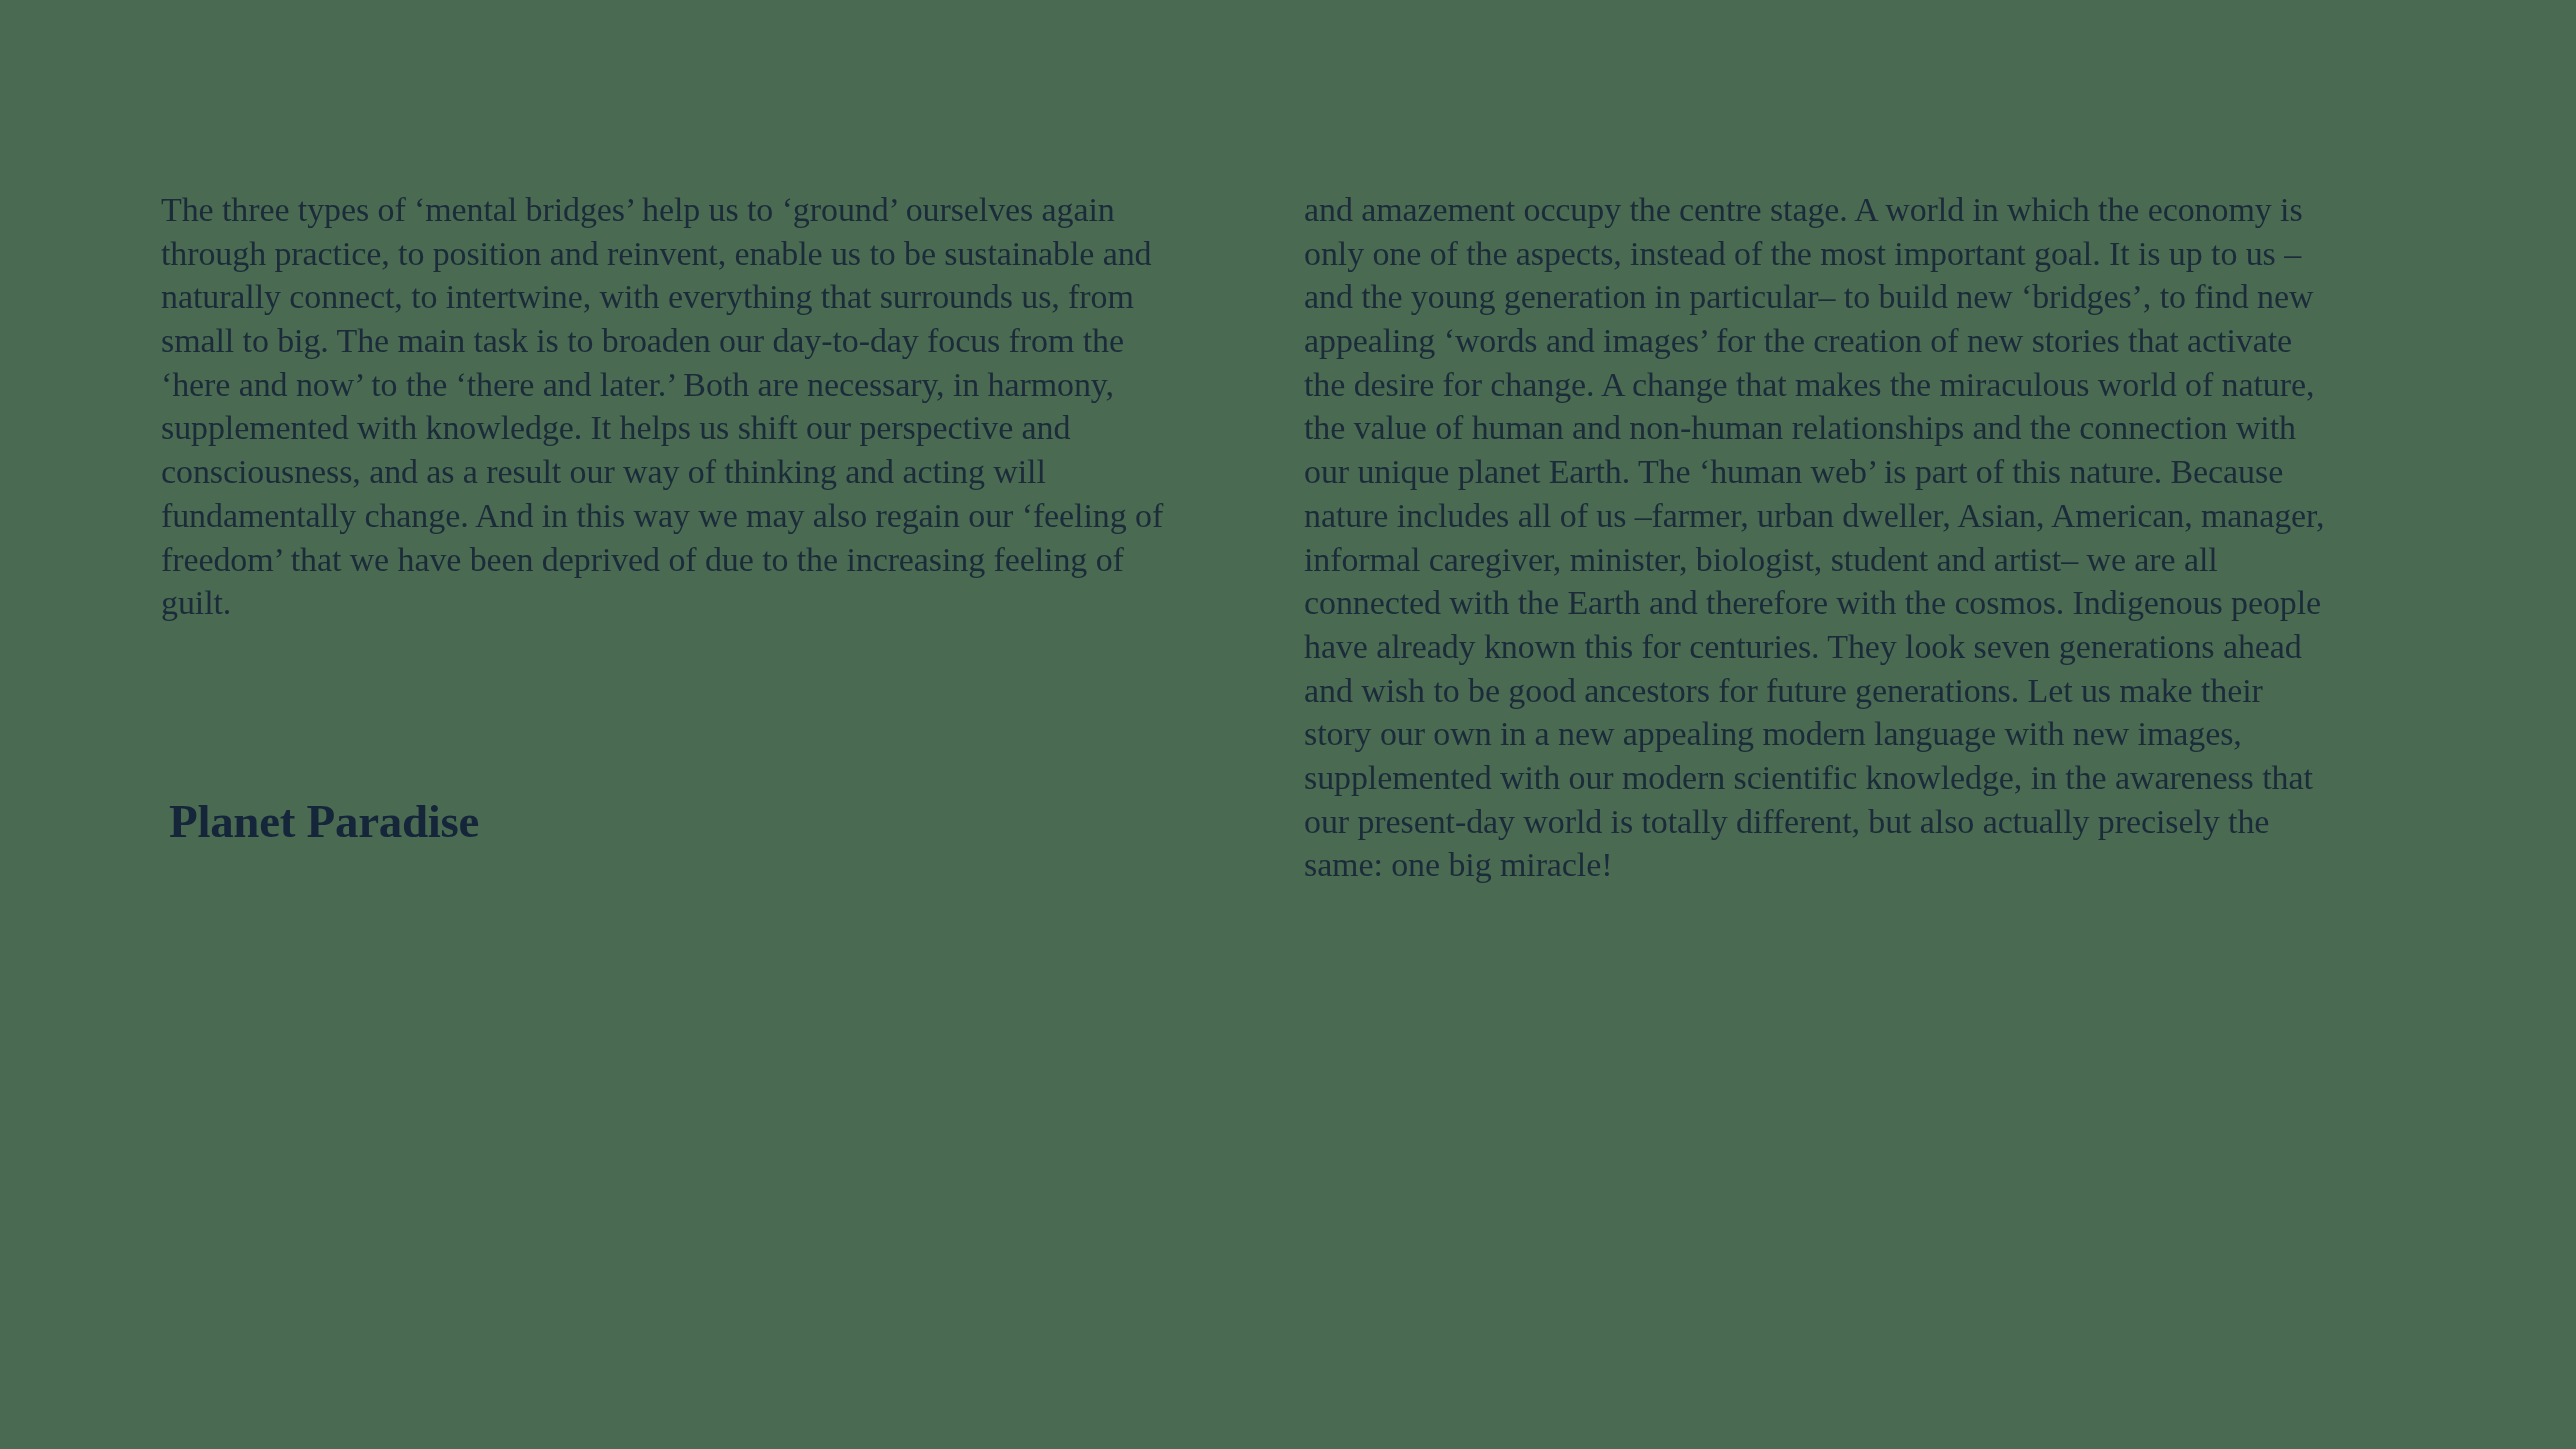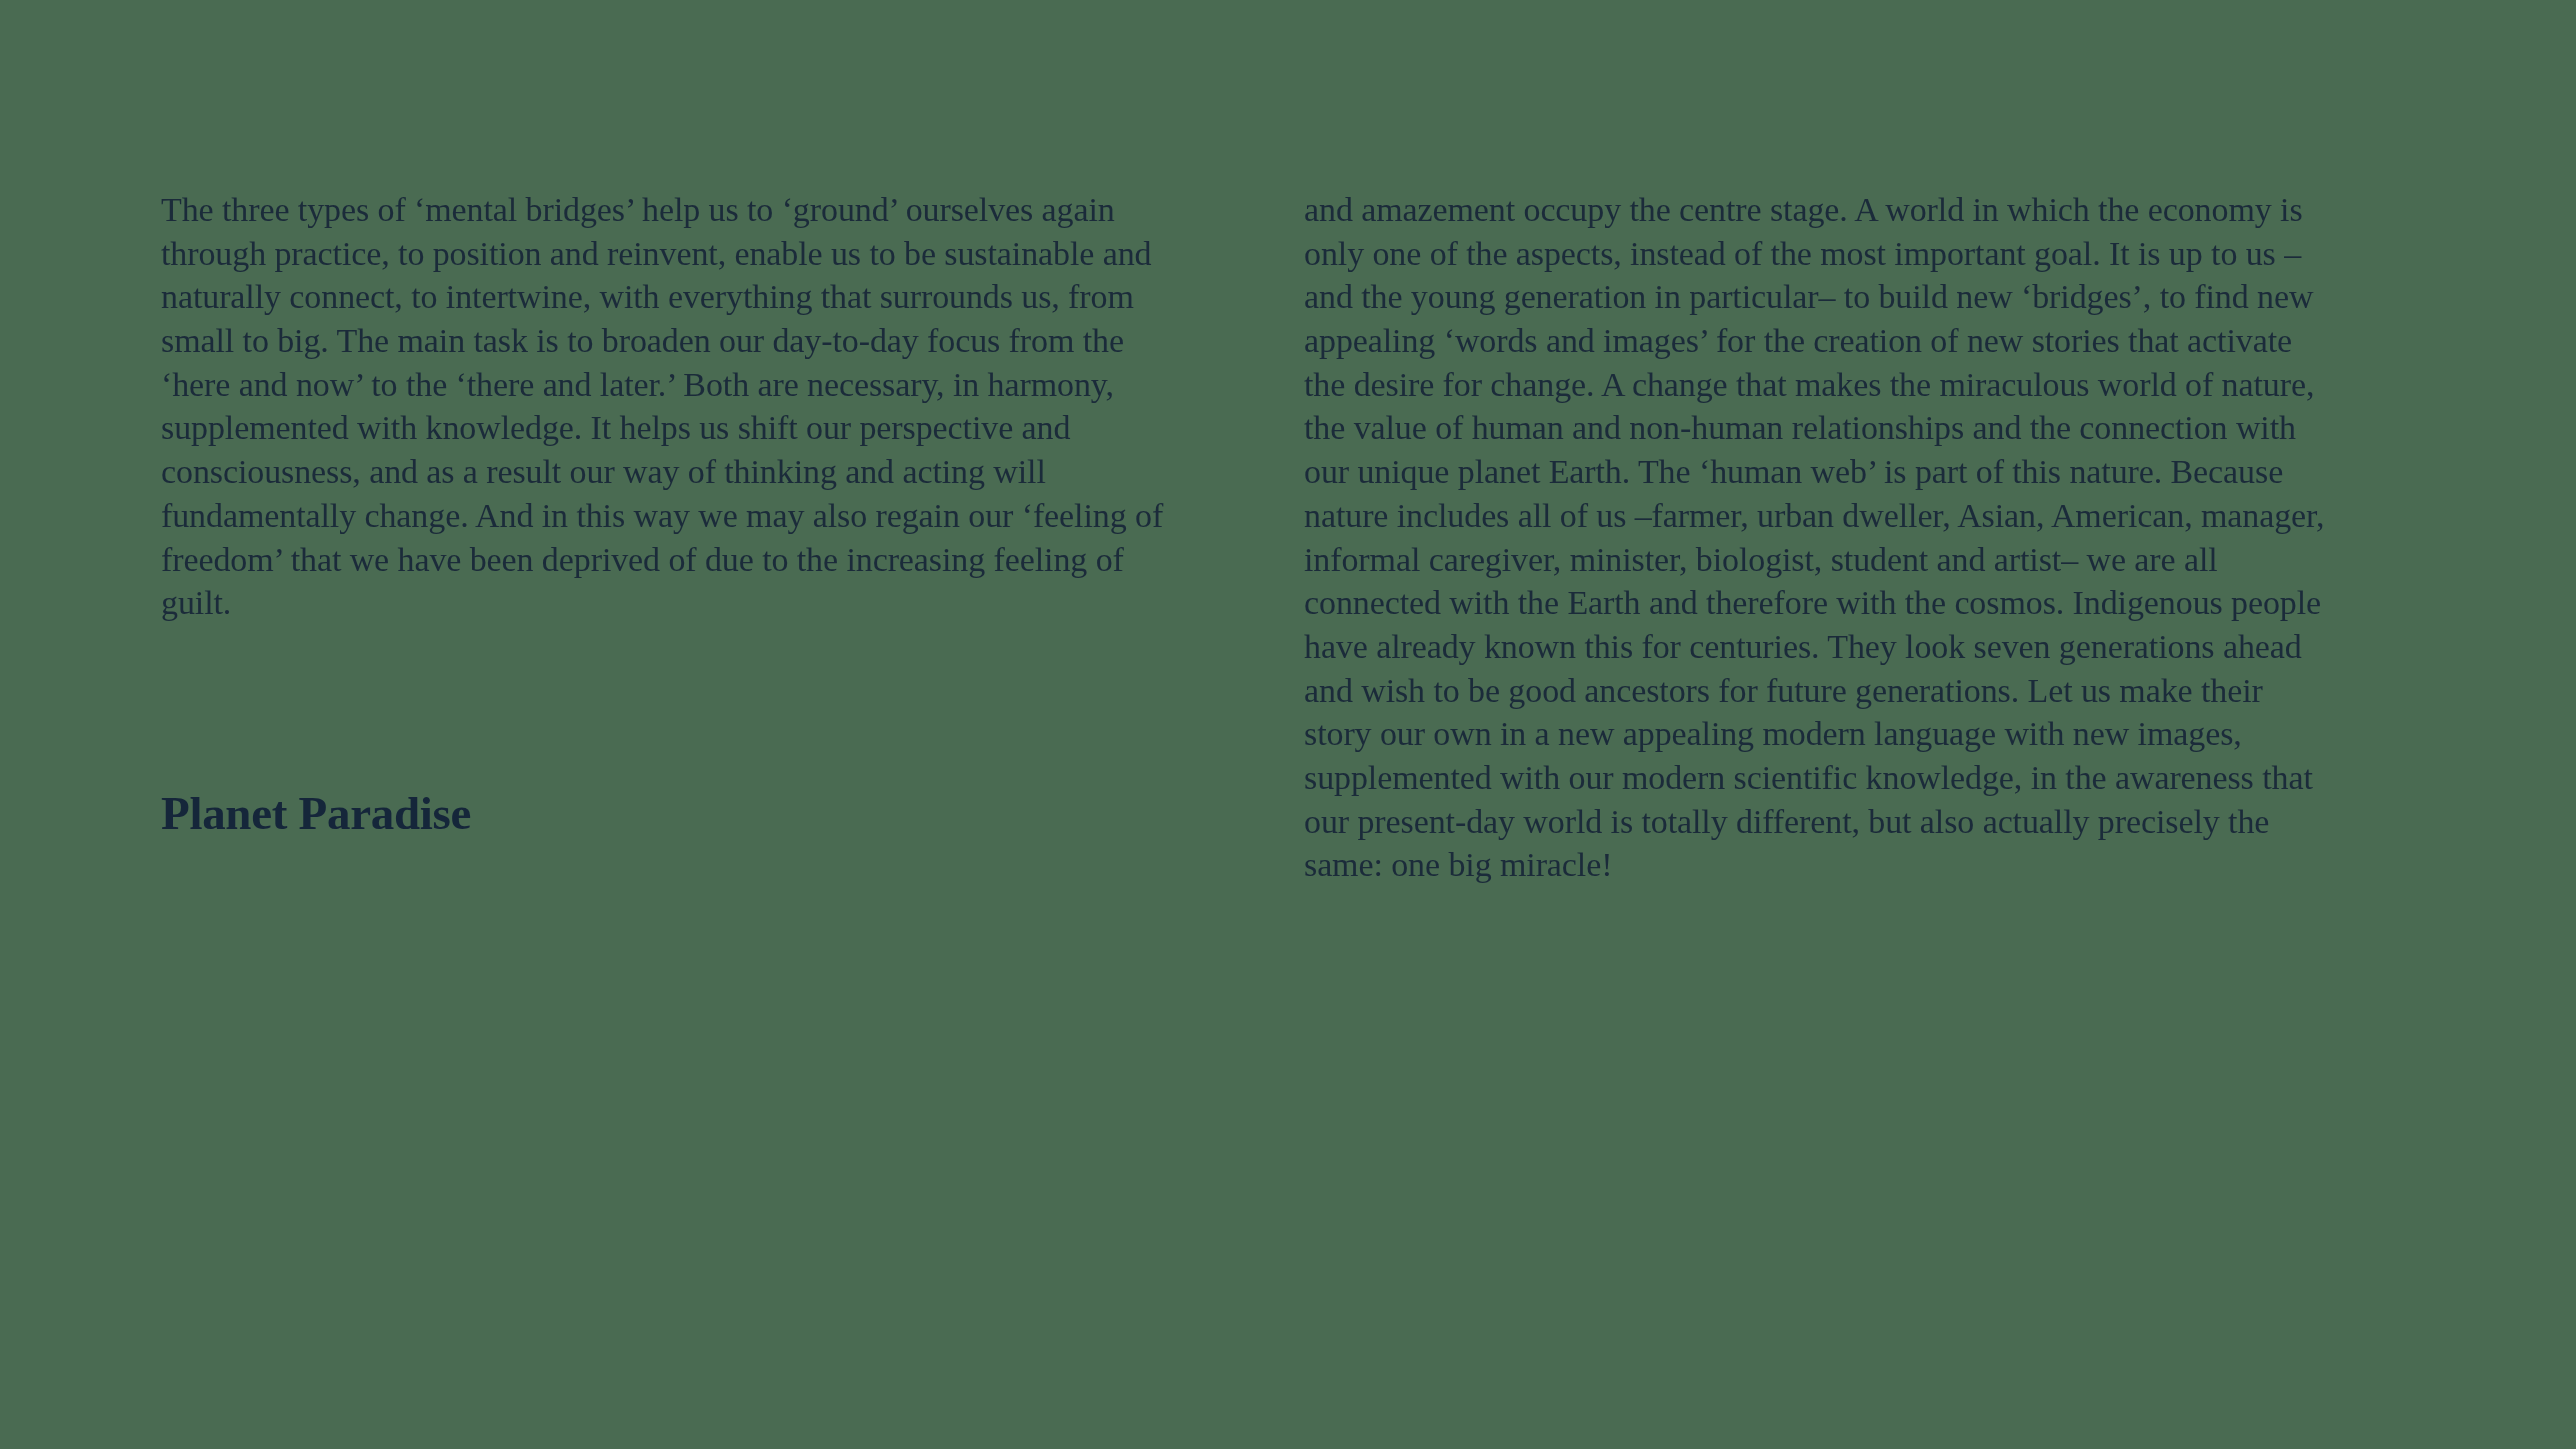--- a/index.html
+++ b/index.html
@@ -39,21 +39,21 @@
     letter-spacing: -0.1px;
     font-weight: 400;
     margin: 0;
   }
   .heading {
     color: #15263a;
     font-size: 47px;
     line-height: 1.15;
     font-weight: 700;
     letter-spacing: -0.3px;
-    margin: 0;
+    margin: 8px;
   }
   .gap-before-heading {
     height: 161px;
   }
   .gap-after-heading {
     height: 97px;
   }
 </style>
 </head>
 <body style="background: rgb(74, 107, 82);">

